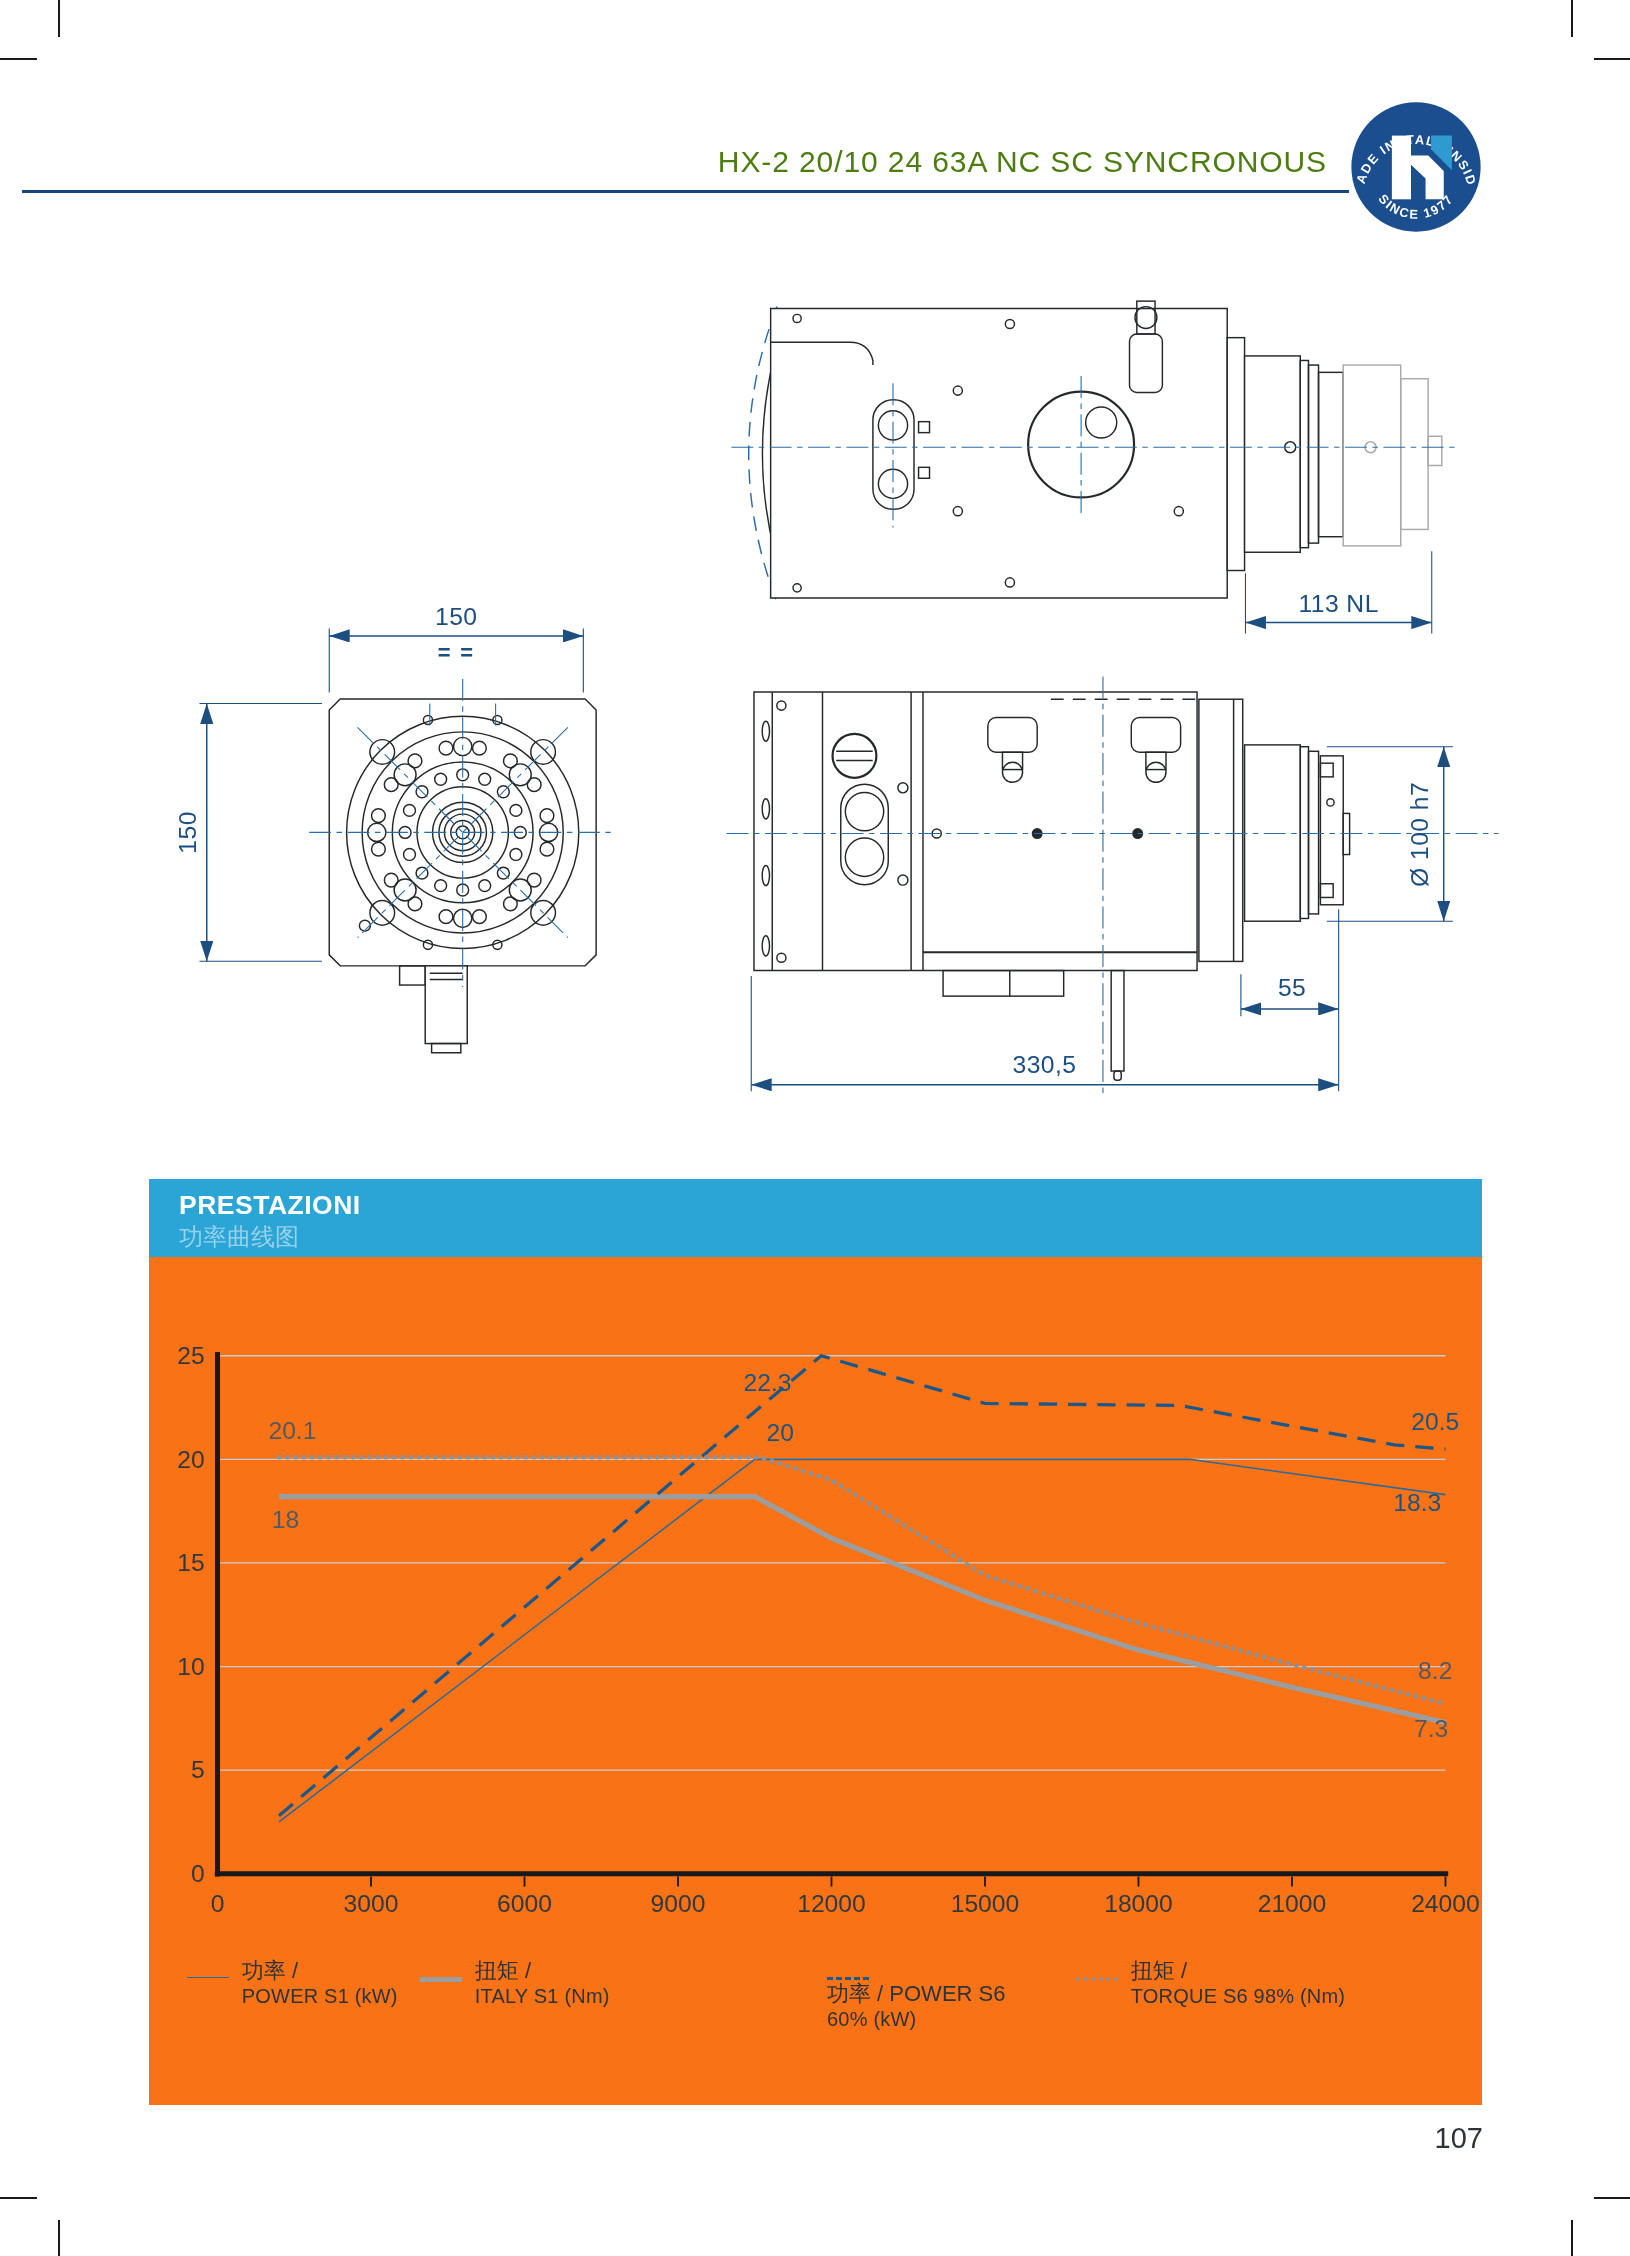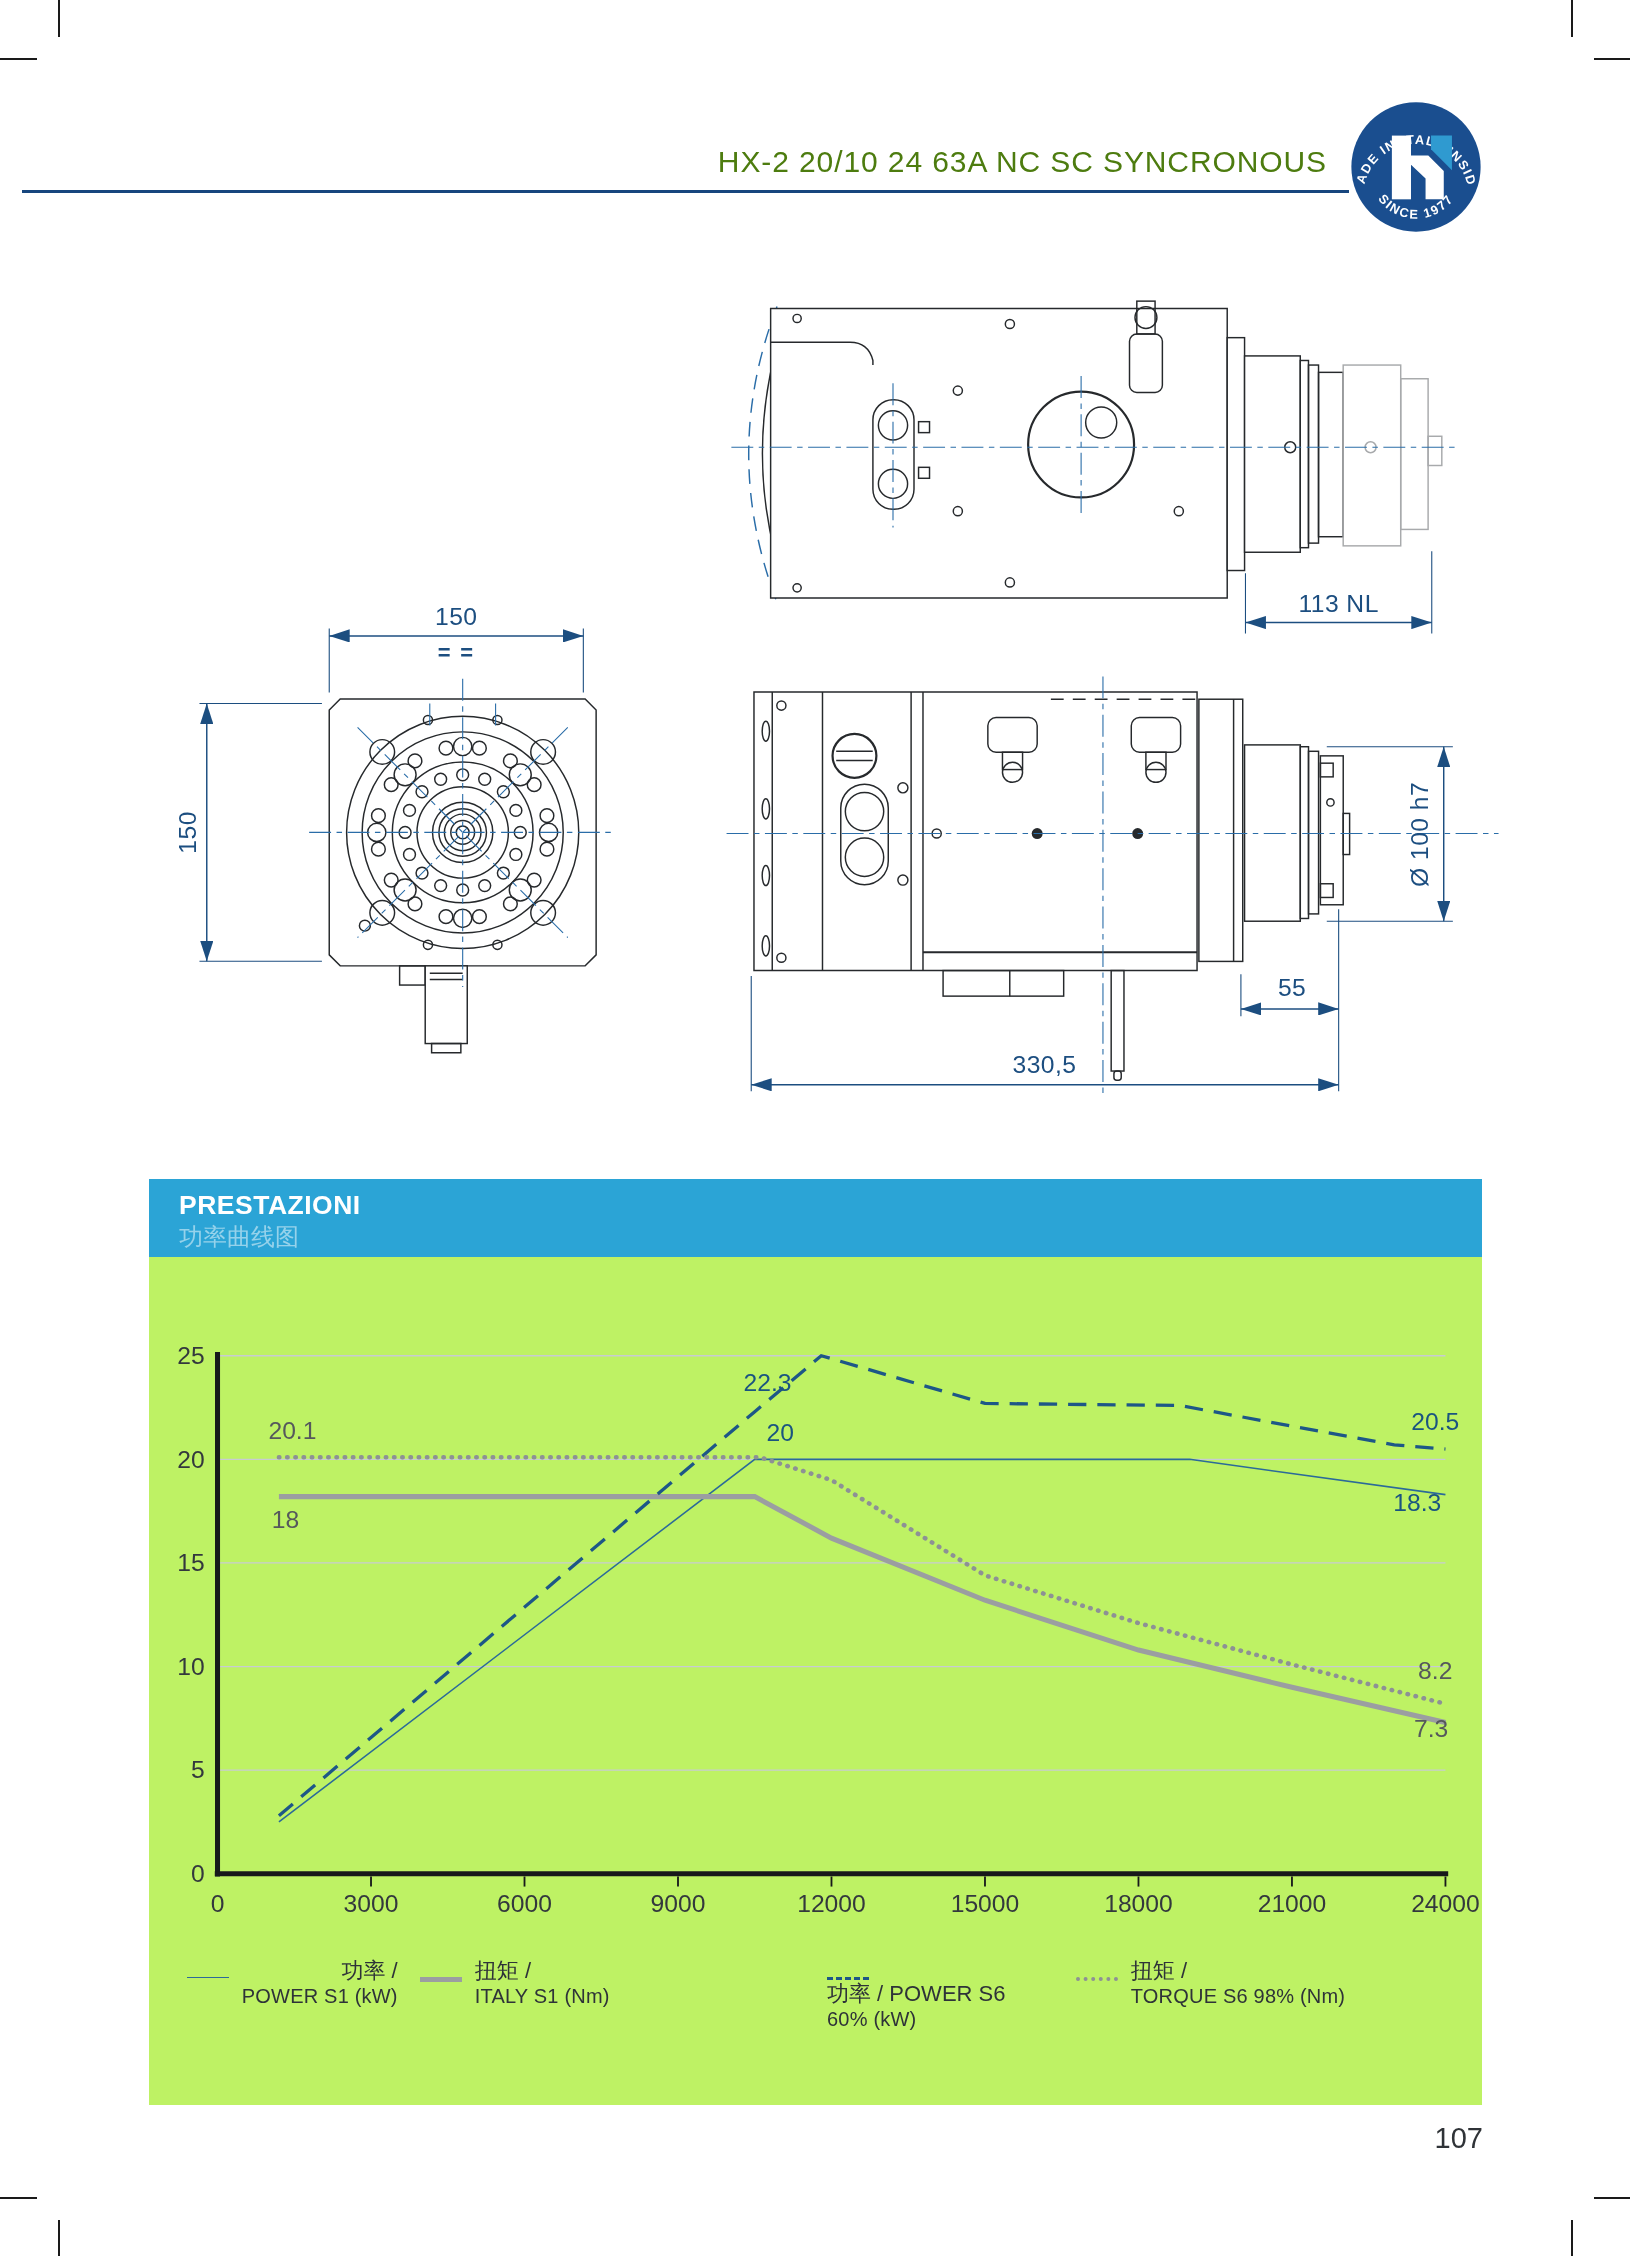--- a/index.html
+++ b/index.html
@@ -21,21 +21,21 @@
   svg text.dimsym{fill:#1c4e80;font-size:24px;font-weight:bold;letter-spacing:2px;}
   .ln{stroke:#26292c;stroke-width:1.6;fill:none;}
   .lnt{stroke:#26292c;stroke-width:2.4;fill:none;}
   .lnw{stroke:#26292c;stroke-width:1.6;fill:#ffffff;}
   .ph{stroke:#a8aaac;stroke-width:1.6;fill:none;}
   .cl{stroke:#2a6da8;stroke-width:1.2;fill:none;stroke-dasharray:24 6 6 6;}
   .cld{stroke:#2a6da8;stroke-width:1.6;fill:none;stroke-dasharray:16 10;}
   .ext{stroke:#1c4e80;stroke-width:1.2;fill:none;}
   .diml{stroke:#1c4e80;stroke-width:1.6;fill:none;}
   
-  #chart-panel{position:absolute;left:149px;top:1179px;width:1333px;height:926px;background:#bef264;}
+  #chart-panel{position:absolute;left:149px;top:1179px;width:1333px;height:926px;background:#f97316;}
   #chart-header{position:absolute;left:0;top:0;width:100%;height:78px;background:#2ba4d6;}
   #chart-title{position:absolute;left:30px;top:11px;font-size:26.5px;font-weight:bold;color:#ffffff;letter-spacing:0.5px;}
   #chart-subtitle{position:absolute;left:30px;top:42px;font-size:24px;color:rgba(255,255,255,0.5);}
   #chart-mount{position:absolute;left:0;top:78px;width:1333px;height:848px;}
   .tick-label{fill:#33383d;font-size:27px;font-family:"Liberation Sans",sans-serif;}
   .grid{stroke:#c7ccd2;stroke-width:1.4;}
   .axis{stroke:#17191b;stroke-width:5.5;}
   .tickmark{stroke:#17191b;stroke-width:2;}
   .s-thin-solid-blue{stroke:#2b6a99;stroke-width:1.7;fill:none;}
   .s-thick-solid-gray{stroke:#9b9ea1;stroke-width:5.5;fill:none;}
@@ -372,21 +372,21 @@
         <text x="156.98399999999998" y="198.72000000000003" text-anchor="middle" class="ann ann-gray">20.1</text>
         <text x="149.48000000000002" y="296.244" text-anchor="middle" class="ann ann-gray">18</text>
         <text x="677" y="146.55599999999993" text-anchor="middle" class="ann ann-blue">22.3</text>
         <text x="691" y="200.988" text-anchor="middle" class="ann ann-blue">20</text>
         <text x="1407.8" y="189.64800000000002" text-anchor="middle" class="ann ann-blue">20.5</text>
         <text x="1388.2" y="278.1" text-anchor="middle" class="ann ann-blue">18.3</text>
         <text x="1407.8" y="461.808" text-anchor="middle" class="ann ann-gray">8.2</text>
         <text x="1403.32" y="525.312" text-anchor="middle" class="ann ann-gray">7.3</text>
       </svg></div>
 
-  <div class="legend-item" style="left:38px;top:778px;text-align:right;">
+  <div class="legend-item" style="left:38px;top:778px;">
     <div class="sw sw-thin-solid-blue"></div>
     <div class="lt">
       <div class="l1">功率 /</div>
       <div class="l2">POWER S1 (kW)</div>
     </div>
   </div>
   <div class="legend-item" style="left:271px;top:778px;">
     <div class="sw sw-thick-solid-gray"></div>
     <div class="lt">
       <div class="l1">扭矩 /</div>

